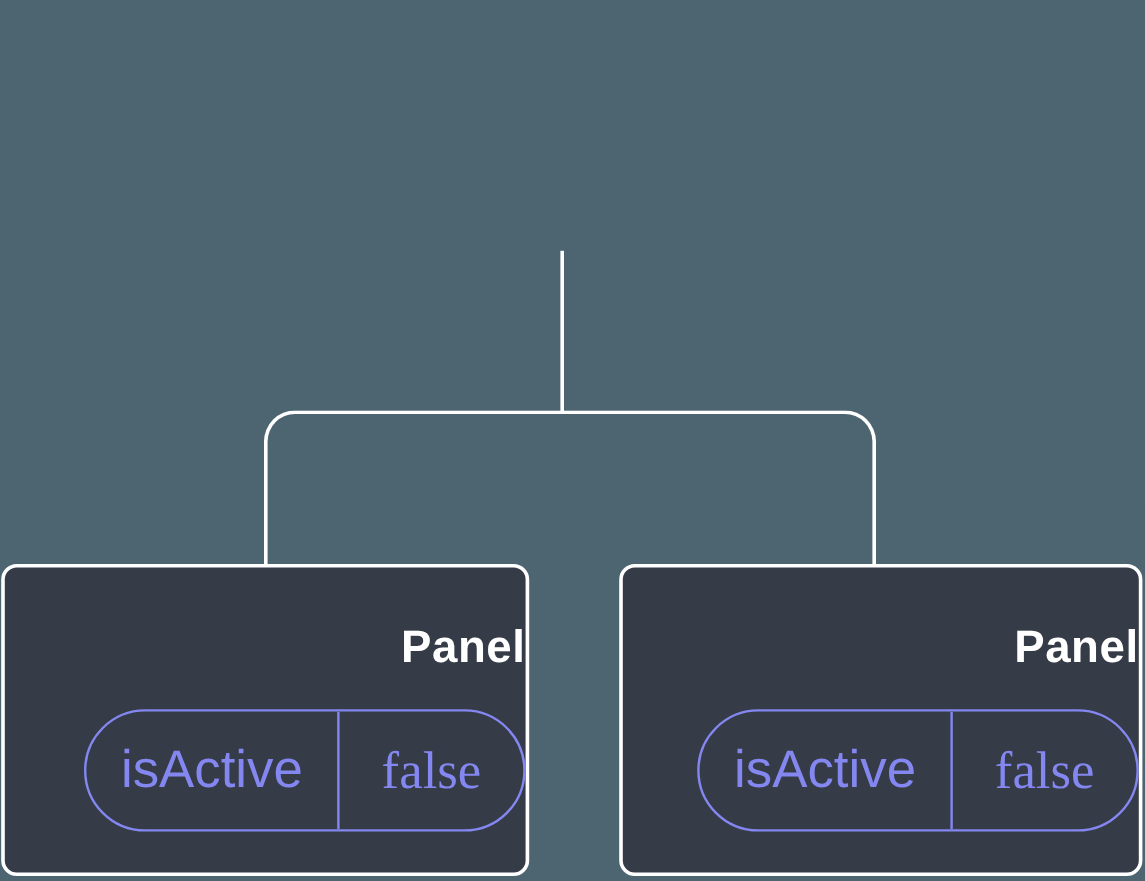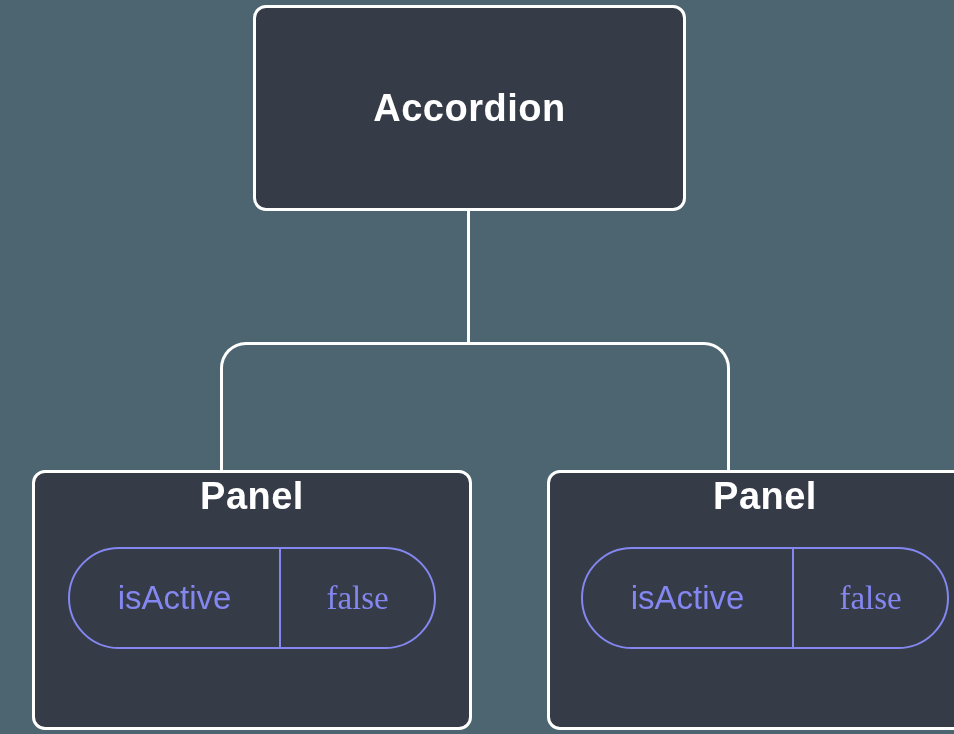--- a/index.html
+++ b/index.html
@@ -55,24 +55,24 @@
     left: 220px; top: 342px;
     width: 510px; height: 128px;
     border-top: 3px solid var(--node-border);
     border-left: 3px solid var(--node-border);
     border-right: 3px solid var(--node-border);
     border-radius: 26px 26px 0 0;
     background: transparent;
   }
 
   .node-panel {
+    padding-top: 44px;
     display: flex;
     flex-direction: column;
-    align-items: center;
-    margin-left: 31px;
+    align-items: flex-end;
   }
   .node-panel .node-label { line-height: 46px; }
 
   .node-panel-left  { left: 1px;   top: 470px; width: 440px; height: 260px; }
   .node-panel-right { left: 516px; top: 470px; width: 436px; height: 260px; }
 
   .state-pill {
     margin-top: 28px;
     width: 368px; height: 102px;
     border: 2.5px solid var(--accent);
@@ -80,37 +80,34 @@
     display: flex;
     align-items: stretch;
     overflow: hidden;
   }
 
   .state-cell {
     display: flex;
     align-items: center;
     justify-content: center;
     color: var(--accent);
-    font-size: 33px;
+    font-size: 44px;
     font-weight: 400;
   }
   .state-key {
     width: 58%;
     border-right: 2.5px solid var(--accent);
   }
   .state-value { width: 42%; font-family: Liberation Serif, serif; }
 </style>
 </head>
 <body>
 
 <div class="stage">
 
-  <div class="node node-root">
-    <div class="node-label">Accordion</div>
-  </div>
 
   <div class="connector-stem"></div>
   <div class="connector-branch"></div>
 
   <div class="node node-panel node-panel-left">
     <div class="node-label">Panel</div>
     <div class="state-pill">
       <div class="state-cell state-key">isActive</div>
       <div class="state-cell state-value">false</div>
     </div>

